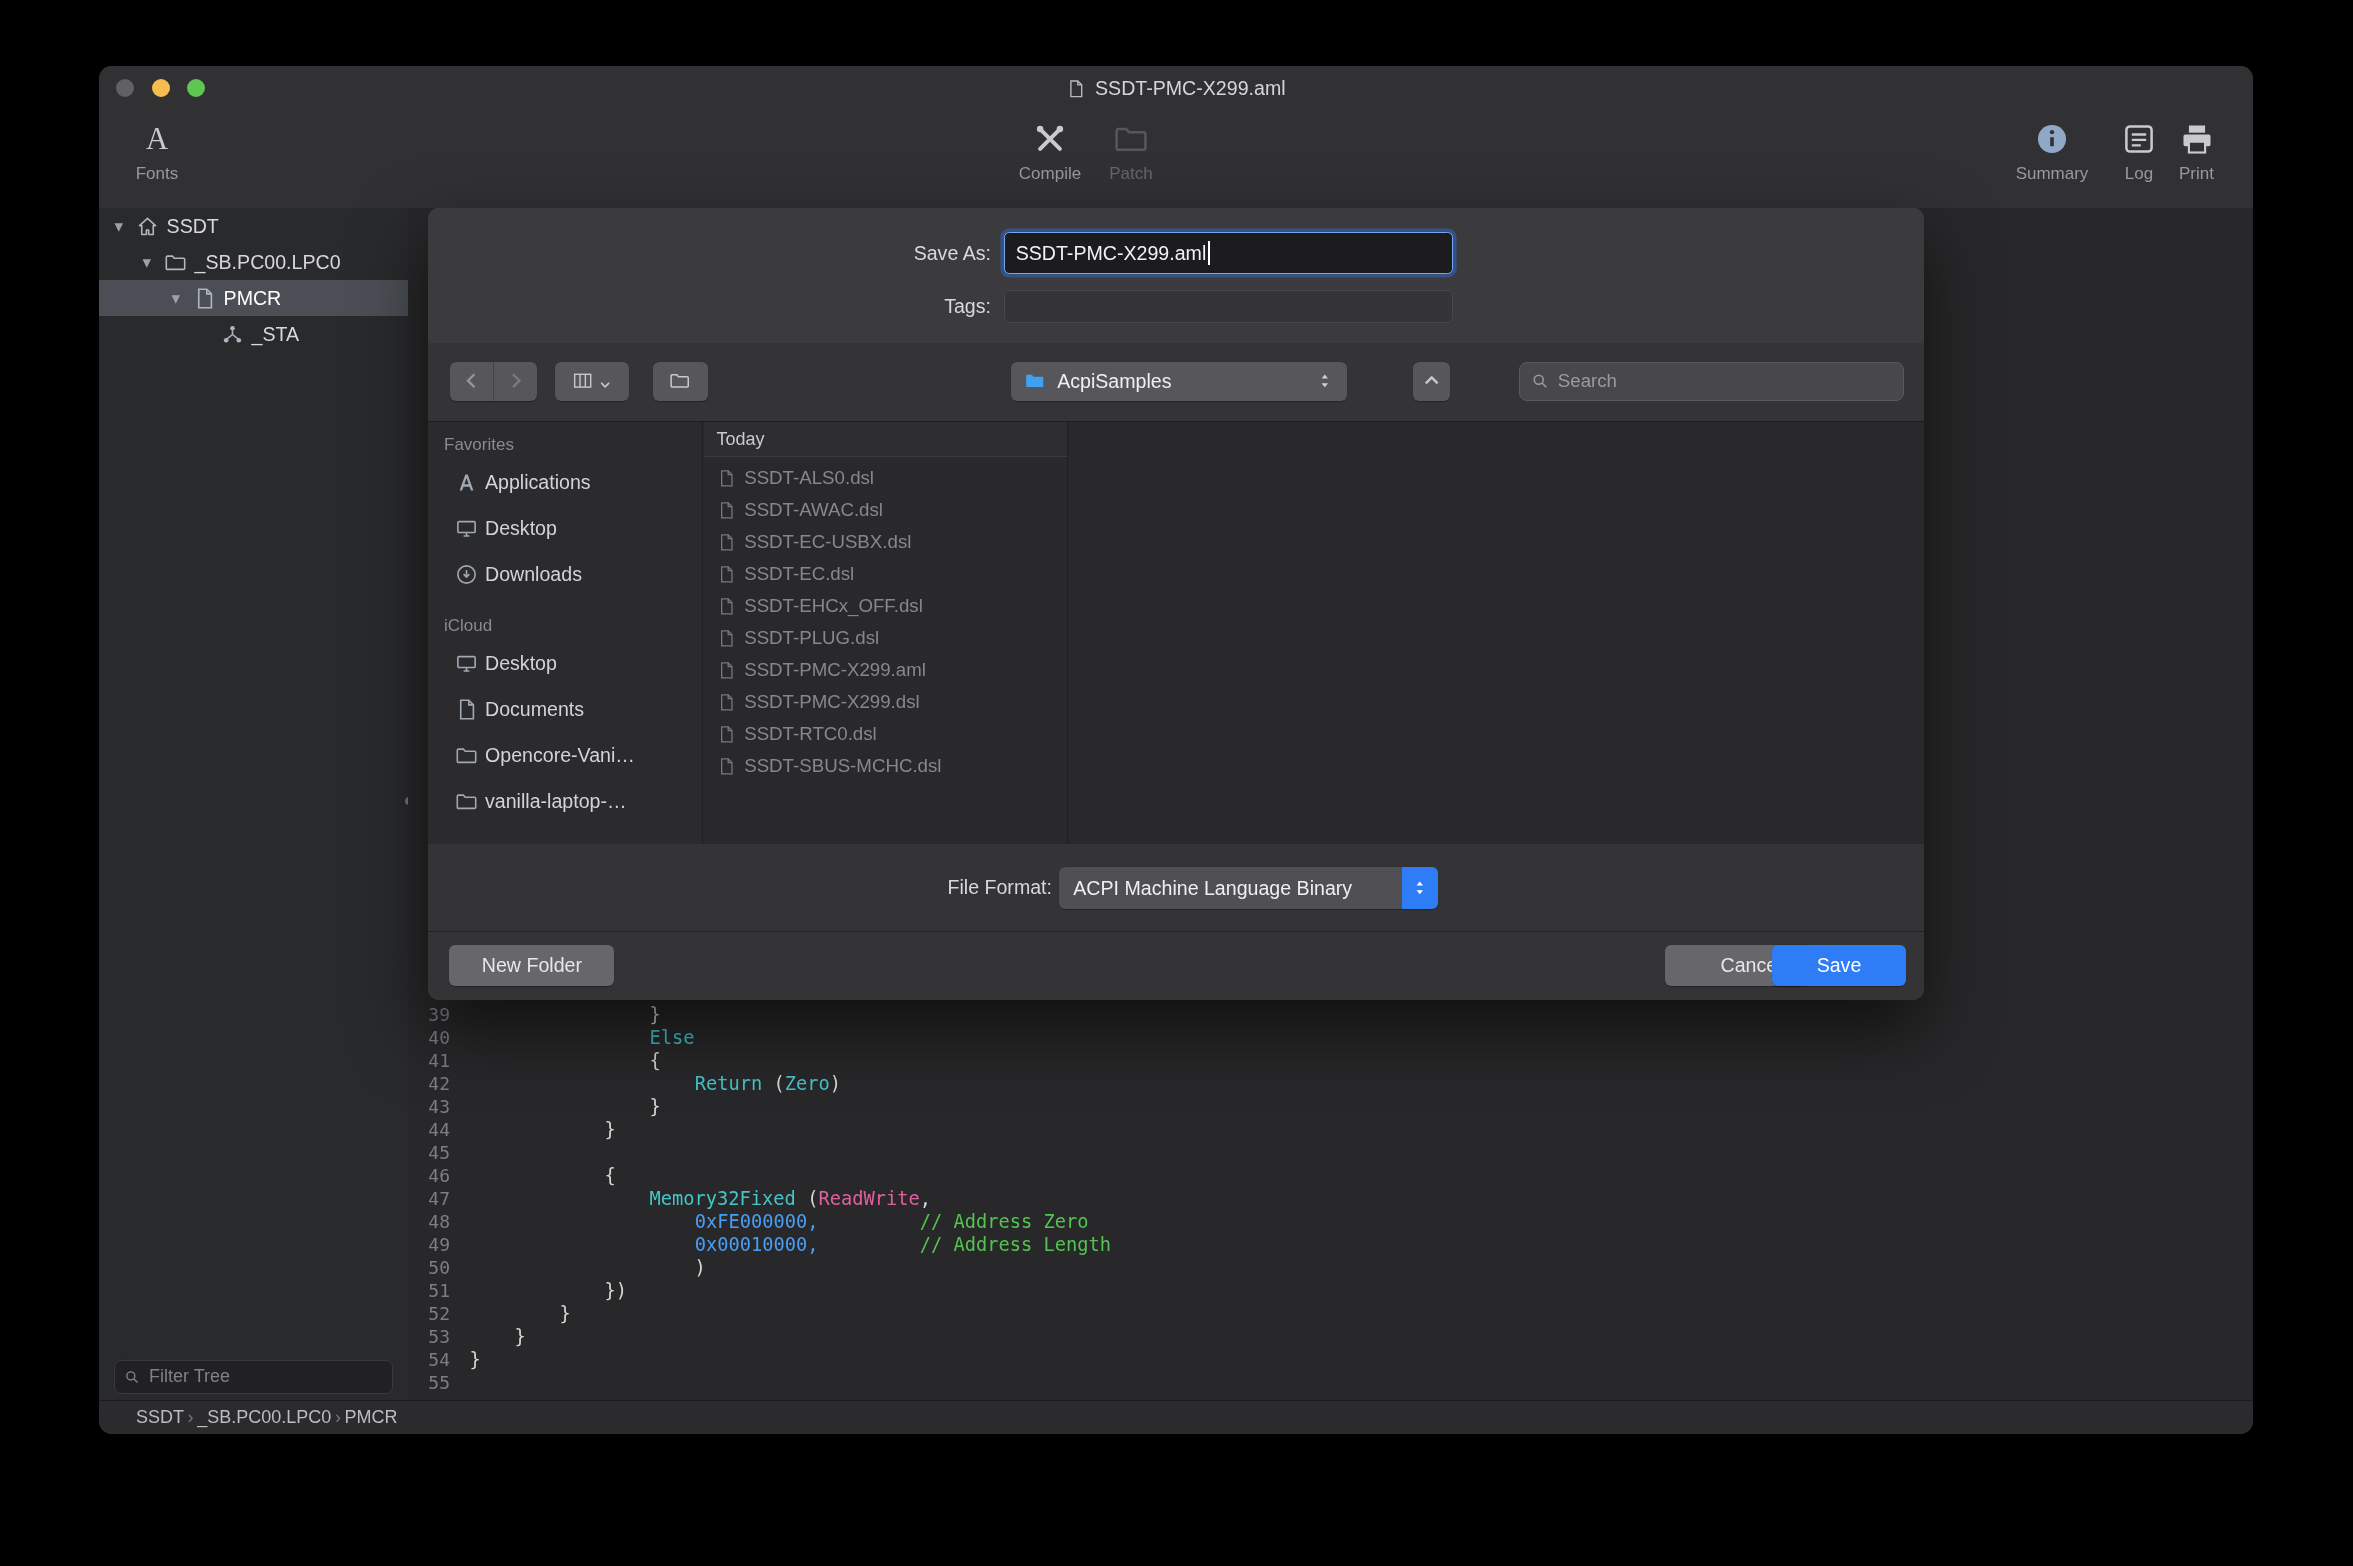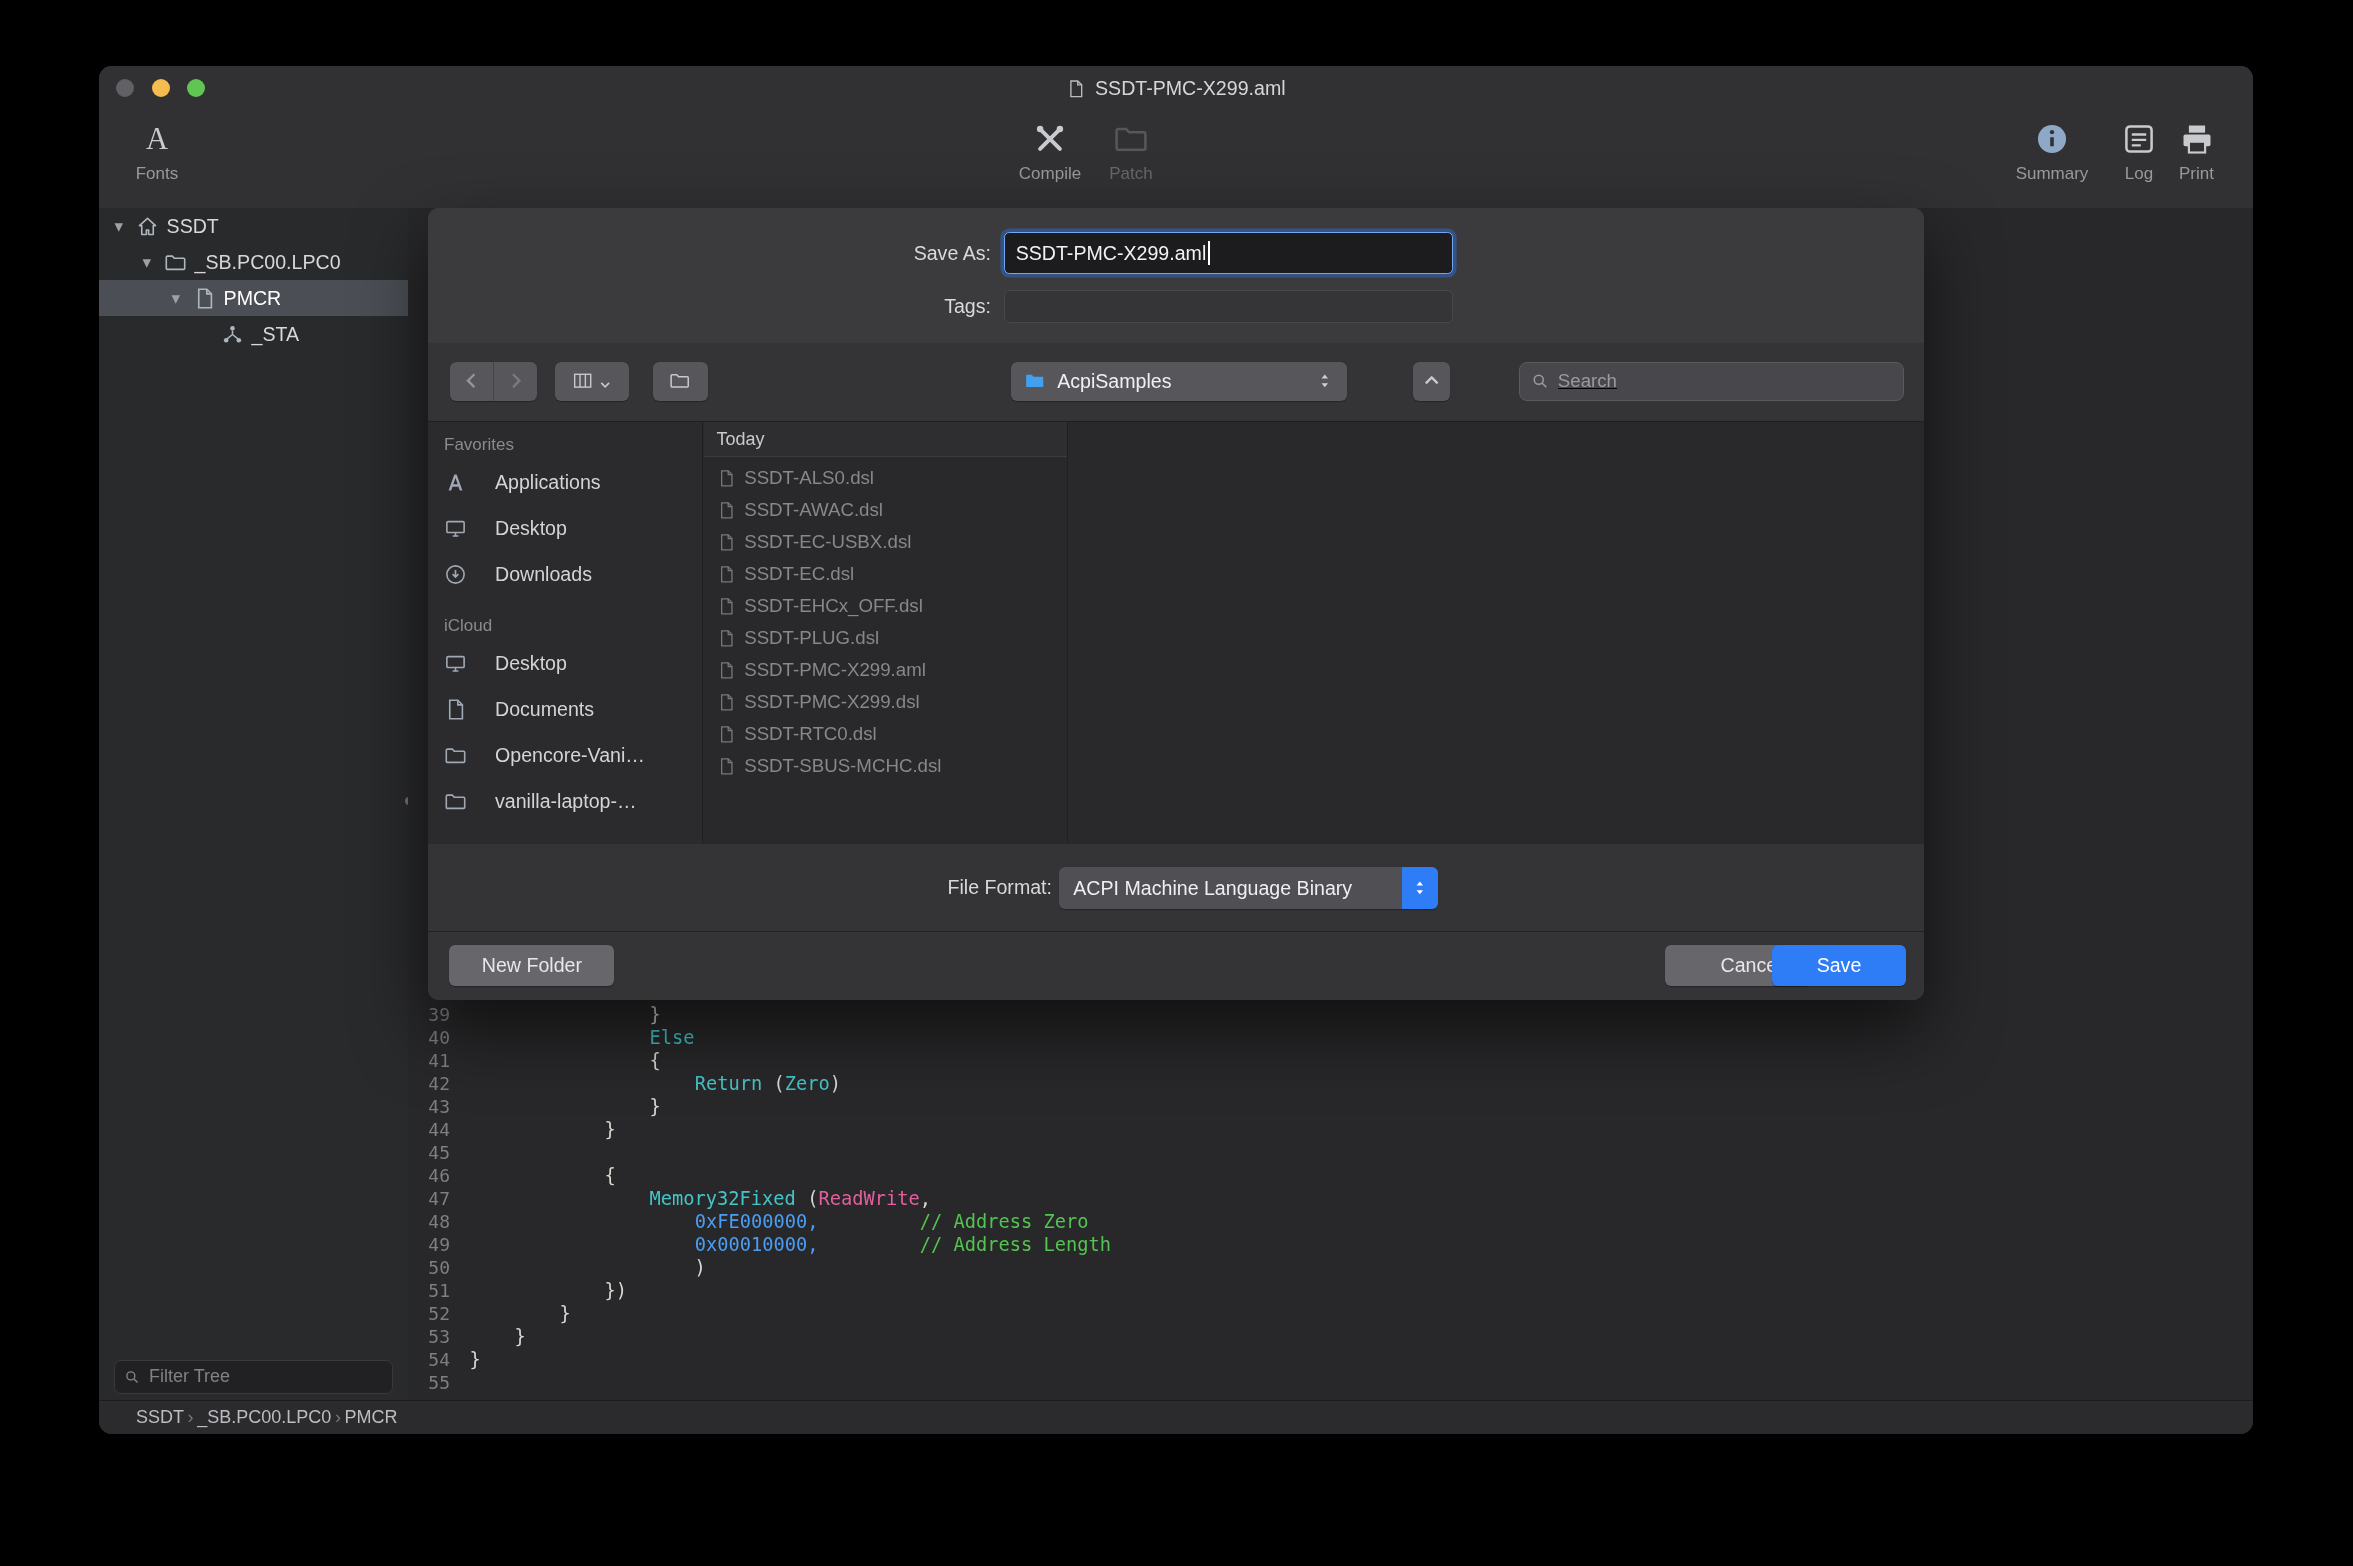--- a/index.html
+++ b/index.html
@@ -70,32 +70,32 @@
   .seg-back{left:22px;width:43px;border-radius:6.2px 0 0 6.2px;border-right:0.9px solid #46464a;color:#94949a;}
   .seg-fwd{left:66px;width:43px;border-radius:0 6.2px 6.2px 0;color:#7a7a7f;}
   .view-seg{left:127px;width:74px;gap:5.3px;}
   .folder-btn{left:225px;width:55px;}
   .popup-loc{left:583px;width:336px;justify-content:flex-start;padding:0 12.5px;box-sizing:border-box;gap:10.7px;color:#f0f0f2;font-size:19.6px;}
   .popup-loc .folder-blue{color:#41a1f0;width:23px;height:23px;}
   .popup-loc .ud{margin-left:auto;color:#d0d0d4;}
   .up-btn{left:985px;width:37px;}
   .searchfield{position:absolute;left:1091px;top:18.7px;width:385px;height:39px;background:#48484c;
                border:0.9px solid #5a5a5e;border-radius:8px;display:flex;align-items:center;
-               padding:0 10.7px;gap:7.1px;box-sizing:border-box;text-decoration:underline;}
+               padding:0 10.7px;gap:7.1px;box-sizing:border-box;}
   .searchfield .icon{width:18px;height:18px;color:#9a9aa0;}
   .searchfield input{flex:1;background:transparent;border:none;outline:none;color:#d8d8dc;font-size:18.7px;font-family:inherit;}
   .searchfield input::placeholder{color:#9a9aa0;}
   
   .browser{position:absolute;left:0;top:213px;right:0;height:423px;background:#29292c;
            border-top:0.9px solid #1e1e21;border-bottom:0.9px solid #1e1e21;}
   .fav-pane{position:absolute;left:0;top:0;bottom:0;width:275px;background:#2b2b2e;
             border-right:0.9px solid #202024;padding-top:9px;box-sizing:border-box;}
   .fav-header{height:28.5px;display:flex;align-items:center;padding-left:16px;color:#8a8a8f;font-size:17px;}
   .fav-section + .fav-section{margin-top:14.3px;}
-  .fav-row{height:46px;display:flex;align-items:center;gap:28px;padding-left:8px;color:#d4d4d8;font-size:19.6px;margin-left:8px;}
+  .fav-row{height:46px;display:flex;align-items:center;gap:7px;padding-left:27px;color:#d4d4d8;font-size:19.6px;}
   .fav-row .icon{width:23px;height:23px;color:#9fa8b3;}
   .file-col{position:absolute;left:276px;top:0;bottom:0;width:363px;background:#29292c;
             border-right:0.9px solid #202024;}
   .today-header{height:34px;display:flex;align-items:center;padding-left:12.5px;background:#2e2e31;
                 border-bottom:0.9px solid #3c3c40;color:#c9c9ce;font-size:18px;}
   .file-list{padding-top:5.3px;}
   .file-row{height:32px;display:flex;align-items:center;gap:9px;padding-left:12.5px;color:#87878c;font-size:18.7px;}
   .file-row .icon{width:18.7px;height:18.7px;color:#77777c;}
   
   .formatrow{position:absolute;left:0;top:636px;right:0;height:87px;background:#343437;}

